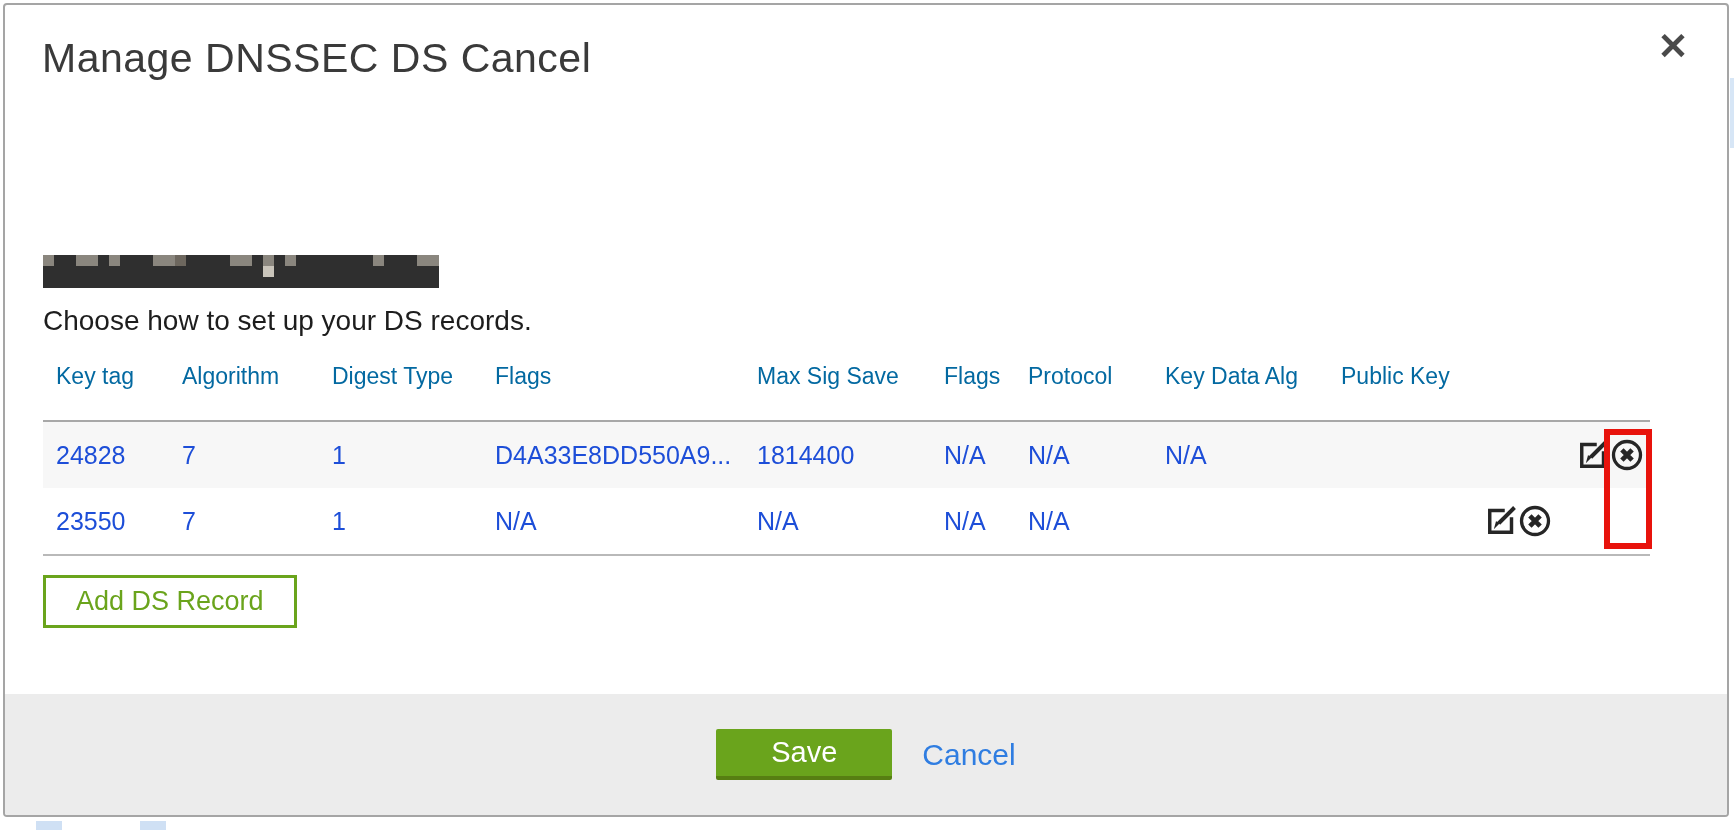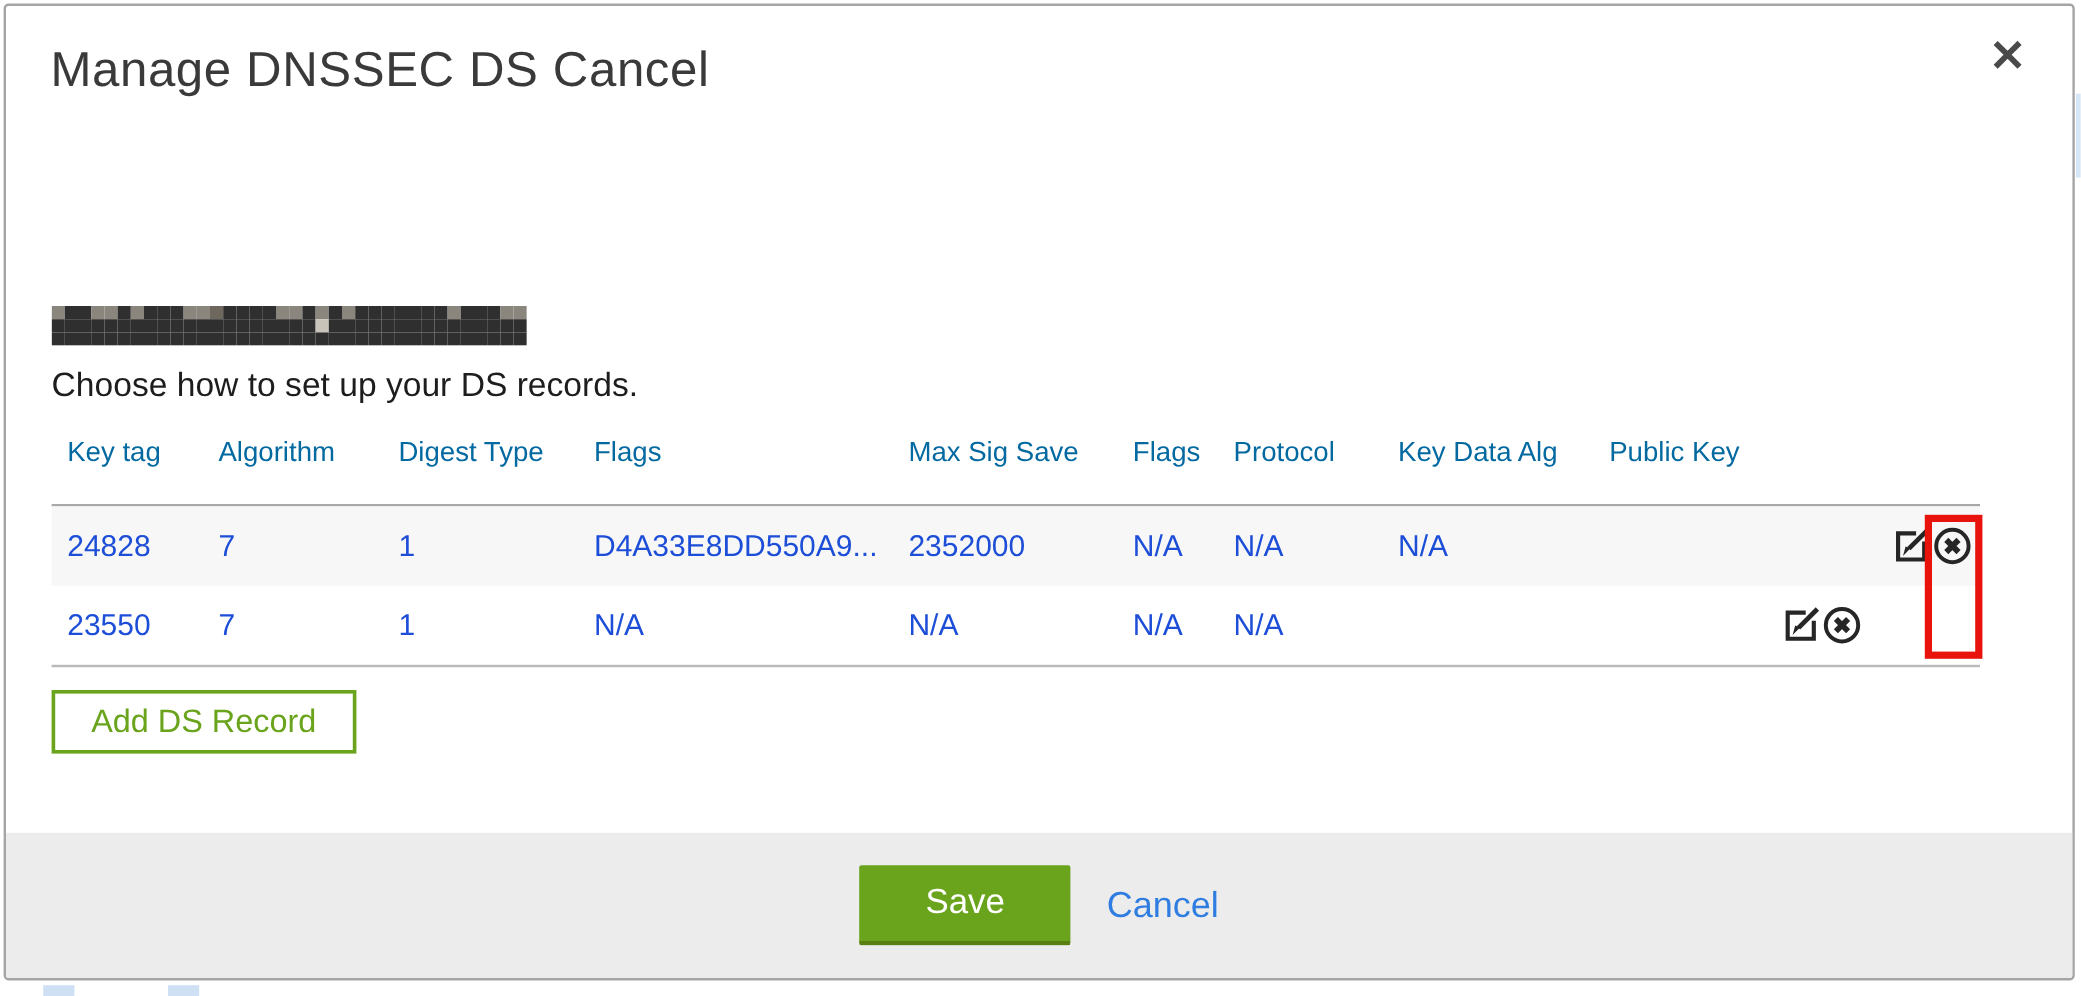--- a/index.html
+++ b/index.html
@@ -81,21 +81,21 @@
     background:#ffffff; border:3px solid #6aa41c; color:#6aa41c;
     font-size:27px; font-family:"Liberation Sans", sans-serif;
     display:flex; align-items:center; justify-content:center; cursor:pointer;
   }
 
   .modal-footer {
     height:121px; background:#ececec; flex:0 0 auto;
     display:flex; align-items:center; justify-content:center; gap:30px;
   }
   .save-btn {
-    width:176px; height:67px; background:#6aa41c; border:none; border-bottom:4px solid #577f12;
+    width:176px; height:51px; background:#6aa41c; border:none; border-bottom:4px solid #577f12;
     color:#ffffff; font-size:29px; font-family:"Liberation Sans", sans-serif;
     border-radius:2px; cursor:pointer;
   }
   .cancel-link {
     color:#2f7de1; font-size:30px; text-decoration:none; cursor:pointer;
   }
 </style>
 </head>
 <body>
 
@@ -238,21 +238,21 @@
           <div class="cell"></div>
         </div>
 
         <div class="rows-wrap">
 
           <div class="grid-row data-row alt">
             <div class="cell">24828</div>
             <div class="cell">7</div>
             <div class="cell">1</div>
             <div class="cell">D4A33E8DD550A9...</div>
-            <div class="cell">2352000</div>
+            <div class="cell">1814400</div>
             <div class="cell">N/A</div>
             <div class="cell">N/A</div>
             <div class="cell">N/A</div>
             <div class="cell"></div>
             <div class="cell actions-cell">
               <span class="icon-btn">
                 <svg viewBox="0 0 24 24" fill="none" stroke="#262626">
                   <path d="M14.5 5 H4.5 V19.5 H19 V9.5" stroke-width="2.3"></path>
                   <path d="M21 3 L10.5 13.5" stroke-width="2.6"></path>
                   <path d="M10.5 13.5 L8.2 15.8 L9 12.9 Z" fill="#262626" stroke-width="1"></path>

